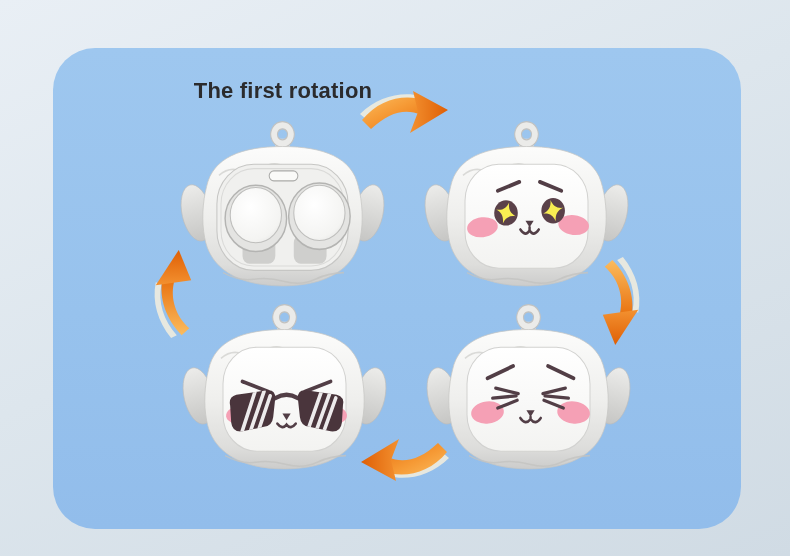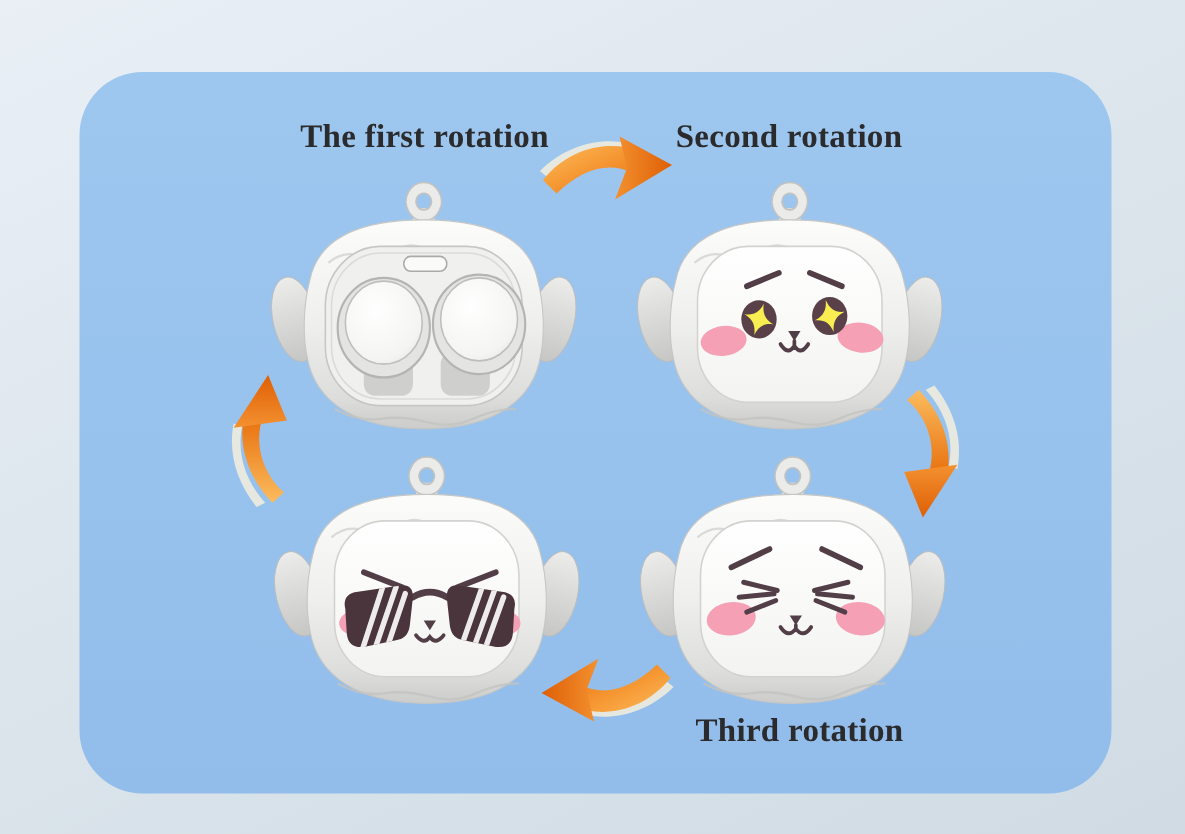--- a/index.html
+++ b/index.html
@@ -2,21 +2,20 @@
 <html><head>
 <meta charset="utf-8">
 <style>
   html,body{margin:0;padding:0;}
   body{font-family:"Liberation Sans", sans-serif;}
   .stage{
     position:relative;
     width:790px;height:556px;
     overflow:hidden;
     background:linear-gradient(155deg,#e9eff5 0%,#dde6ed 45%,#d0dbe4 100%);
-    font-family:Liberation Serif, serif;
   }
   .panel{
     position:absolute;left:53px;top:48px;width:688px;height:481px;
     border-radius:42px;
     background:linear-gradient(180deg,#9ec7ef 0%,#97c2ed 55%,#92bdeb 100%);
   }
   .step-label{
     position:absolute;width:250px;text-align:center;
     font-size:22px;font-weight:600;letter-spacing:.2px;color:#2b2b2d;
   }
@@ -82,22 +81,20 @@
     <clipPath id="lensR">
       <path d="M157,93 Q159,85 151,83 L121,79 Q113,78 113,86 L115,103 Q116,111 124,112 L145,116 Q155,117 156,108 Z"></path>
     </clipPath>
   </defs>
 </svg>
 
 <div class="stage">
   <div class="panel"></div>
 
   <div class="step-label" id="label-1">The first rotation</div>
-  <div class="step-label" id="label-2">Second rotation</div>
-  <div class="step-label" id="label-3">Third rotation</div>
 
   <svg class="case-svg" id="case-1" viewBox="0 0 200 170" preserveAspectRatio="none">
     <g>
       <ellipse cx="16" cy="84" rx="14" ry="26" transform="rotate(-14 16 84)" fill="url(#earGrad)" stroke="#bdbdbb" stroke-width="0.6"></ellipse>
     </g>
     <g>
       <ellipse cx="184" cy="84" rx="14" ry="26" transform="rotate(14 184 84)" fill="url(#earGrad)" stroke="#bdbdbb" stroke-width="0.6"></ellipse>
     </g>
     <g>
       <rect x="93" y="17" width="14" height="10" rx="3" fill="#e3e3e1"></rect>

